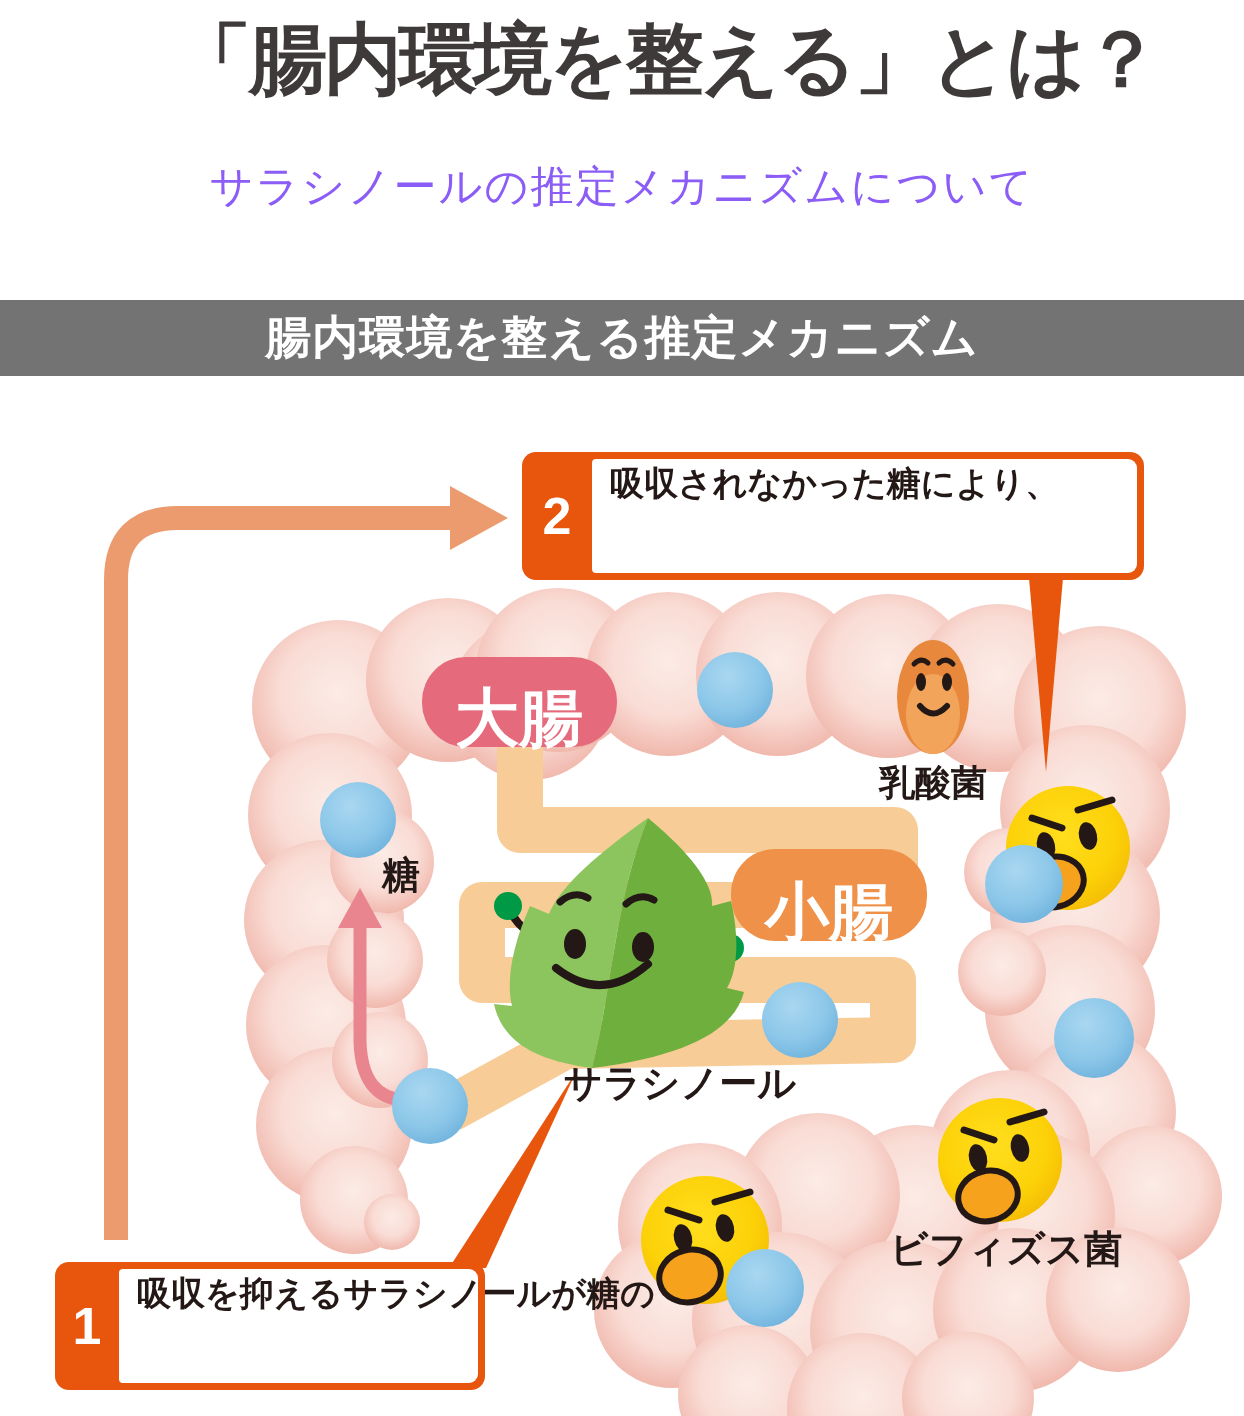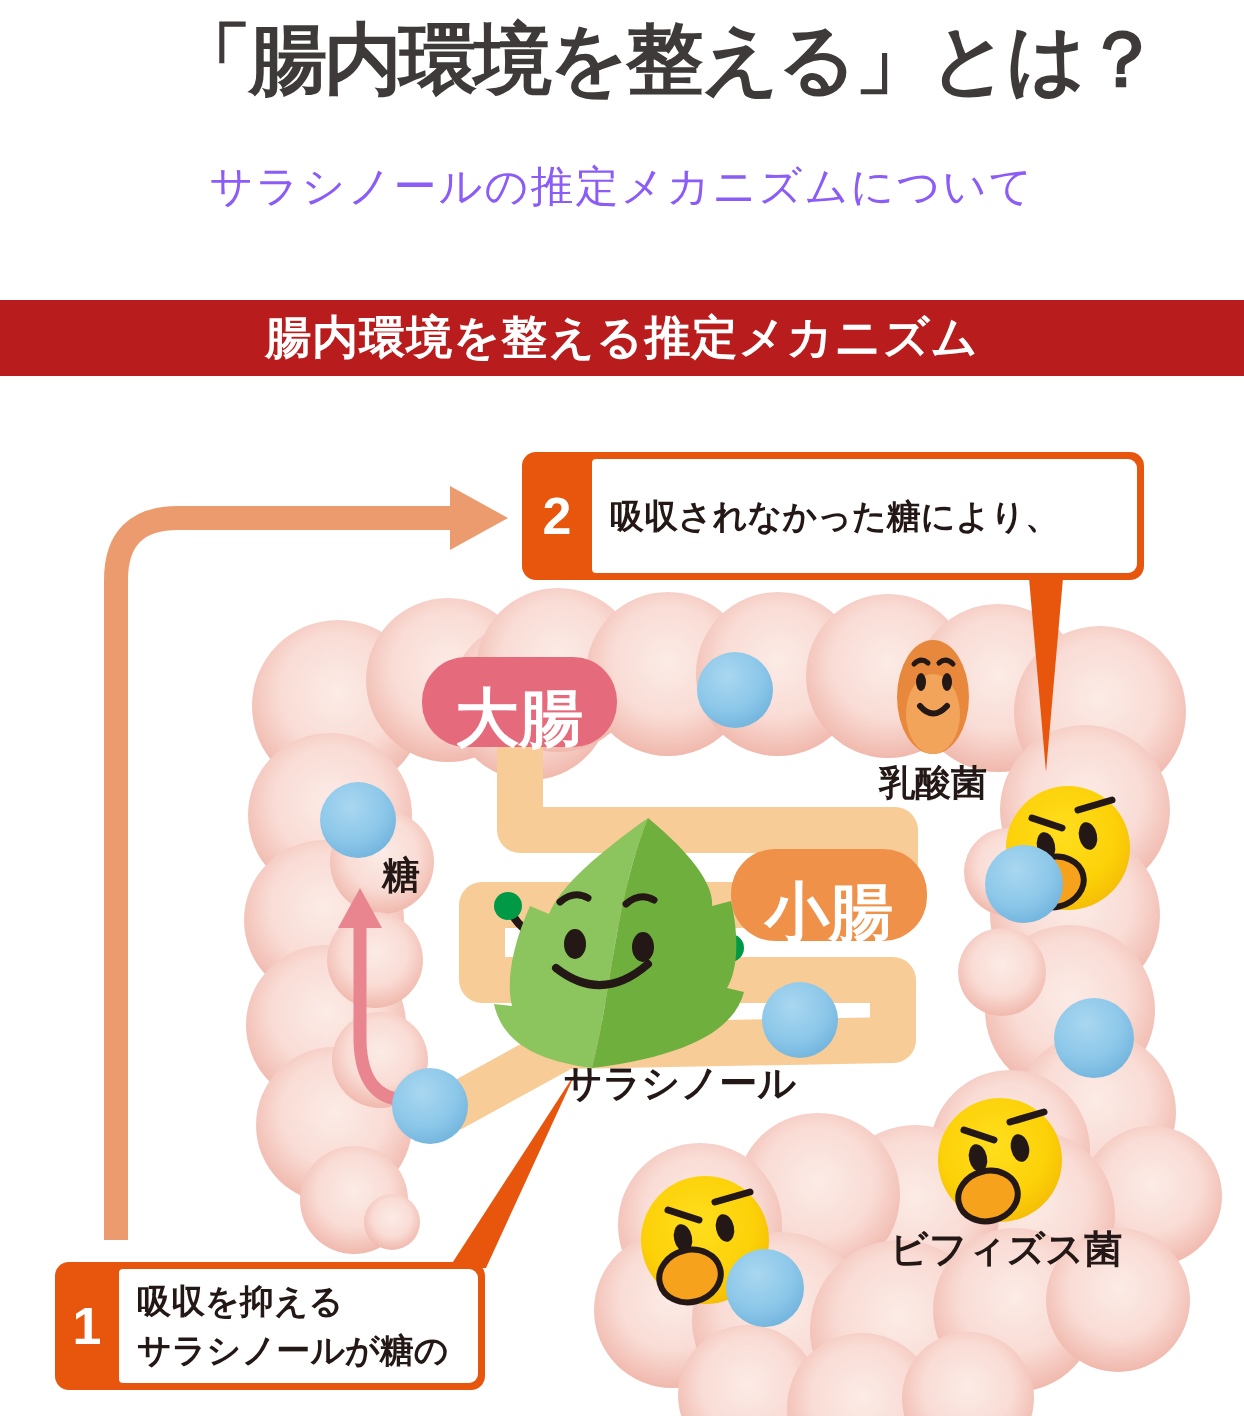--- a/index.html
+++ b/index.html
@@ -11,32 +11,32 @@
   .page-title{
     position:absolute;left:0;top:0;width:100%;height:118px;line-height:118px;
     text-align:center;font-size:78px;font-weight:900;color:#3E3A39;letter-spacing:-3px;padding-left:44px;
   }
   .page-subtitle{
     position:absolute;left:0;top:155px;width:100%;height:64px;line-height:64px;
     text-align:center;font-size:43px;font-weight:500;color:#8b5cf6;
     font-family:"Liberation Serif","DejaVu Serif",serif;letter-spacing:2px;
   }
   .banner{
-    position:absolute;left:0;top:300px;width:100%;height:76px;background:#b91c1c;
+    position:absolute;left:0;top:300px;width:100%;height:76px;background:#737373;
     display:flex;align-items:center;justify-content:center;
     color:#ffffff;font-size:46px;font-weight:800;letter-spacing:1px;
   }
   .callout{position:absolute;background:#E8560D;border-radius:14px;}
   .callout .num{
     position:absolute;top:0;bottom:0;display:flex;align-items:center;justify-content:center;
     color:#ffffff;font-size:52px;font-weight:800;
   }
   .callout .box{
     position:absolute;top:7px;right:7px;bottom:7px;background:#ffffff;
-    border-radius:4px 9px 9px 4px;display:flex;flex-direction:column;justify-content:center;
+    border-radius:4px 9px 9px 4px;display:flex;flex-direction:row;
     padding-left:18px;box-sizing:border-box;
   }
   .callout .box .line{font-size:34px;font-weight:800;color:#231815;line-height:49px;white-space:nowrap;}
   #callout2{left:522px;top:452px;width:622px;height:128px;}
   #callout2 .num{left:0;width:70px;}
   #callout2 .box{left:70px;}
   #callout1{left:55px;top:1262px;width:430px;height:128px;}
   #callout1 .num{left:0;width:64px;}
   #callout1 .box{left:64px;}
   svg text{font-family:"Liberation Sans","DejaVu Sans",sans-serif;}

